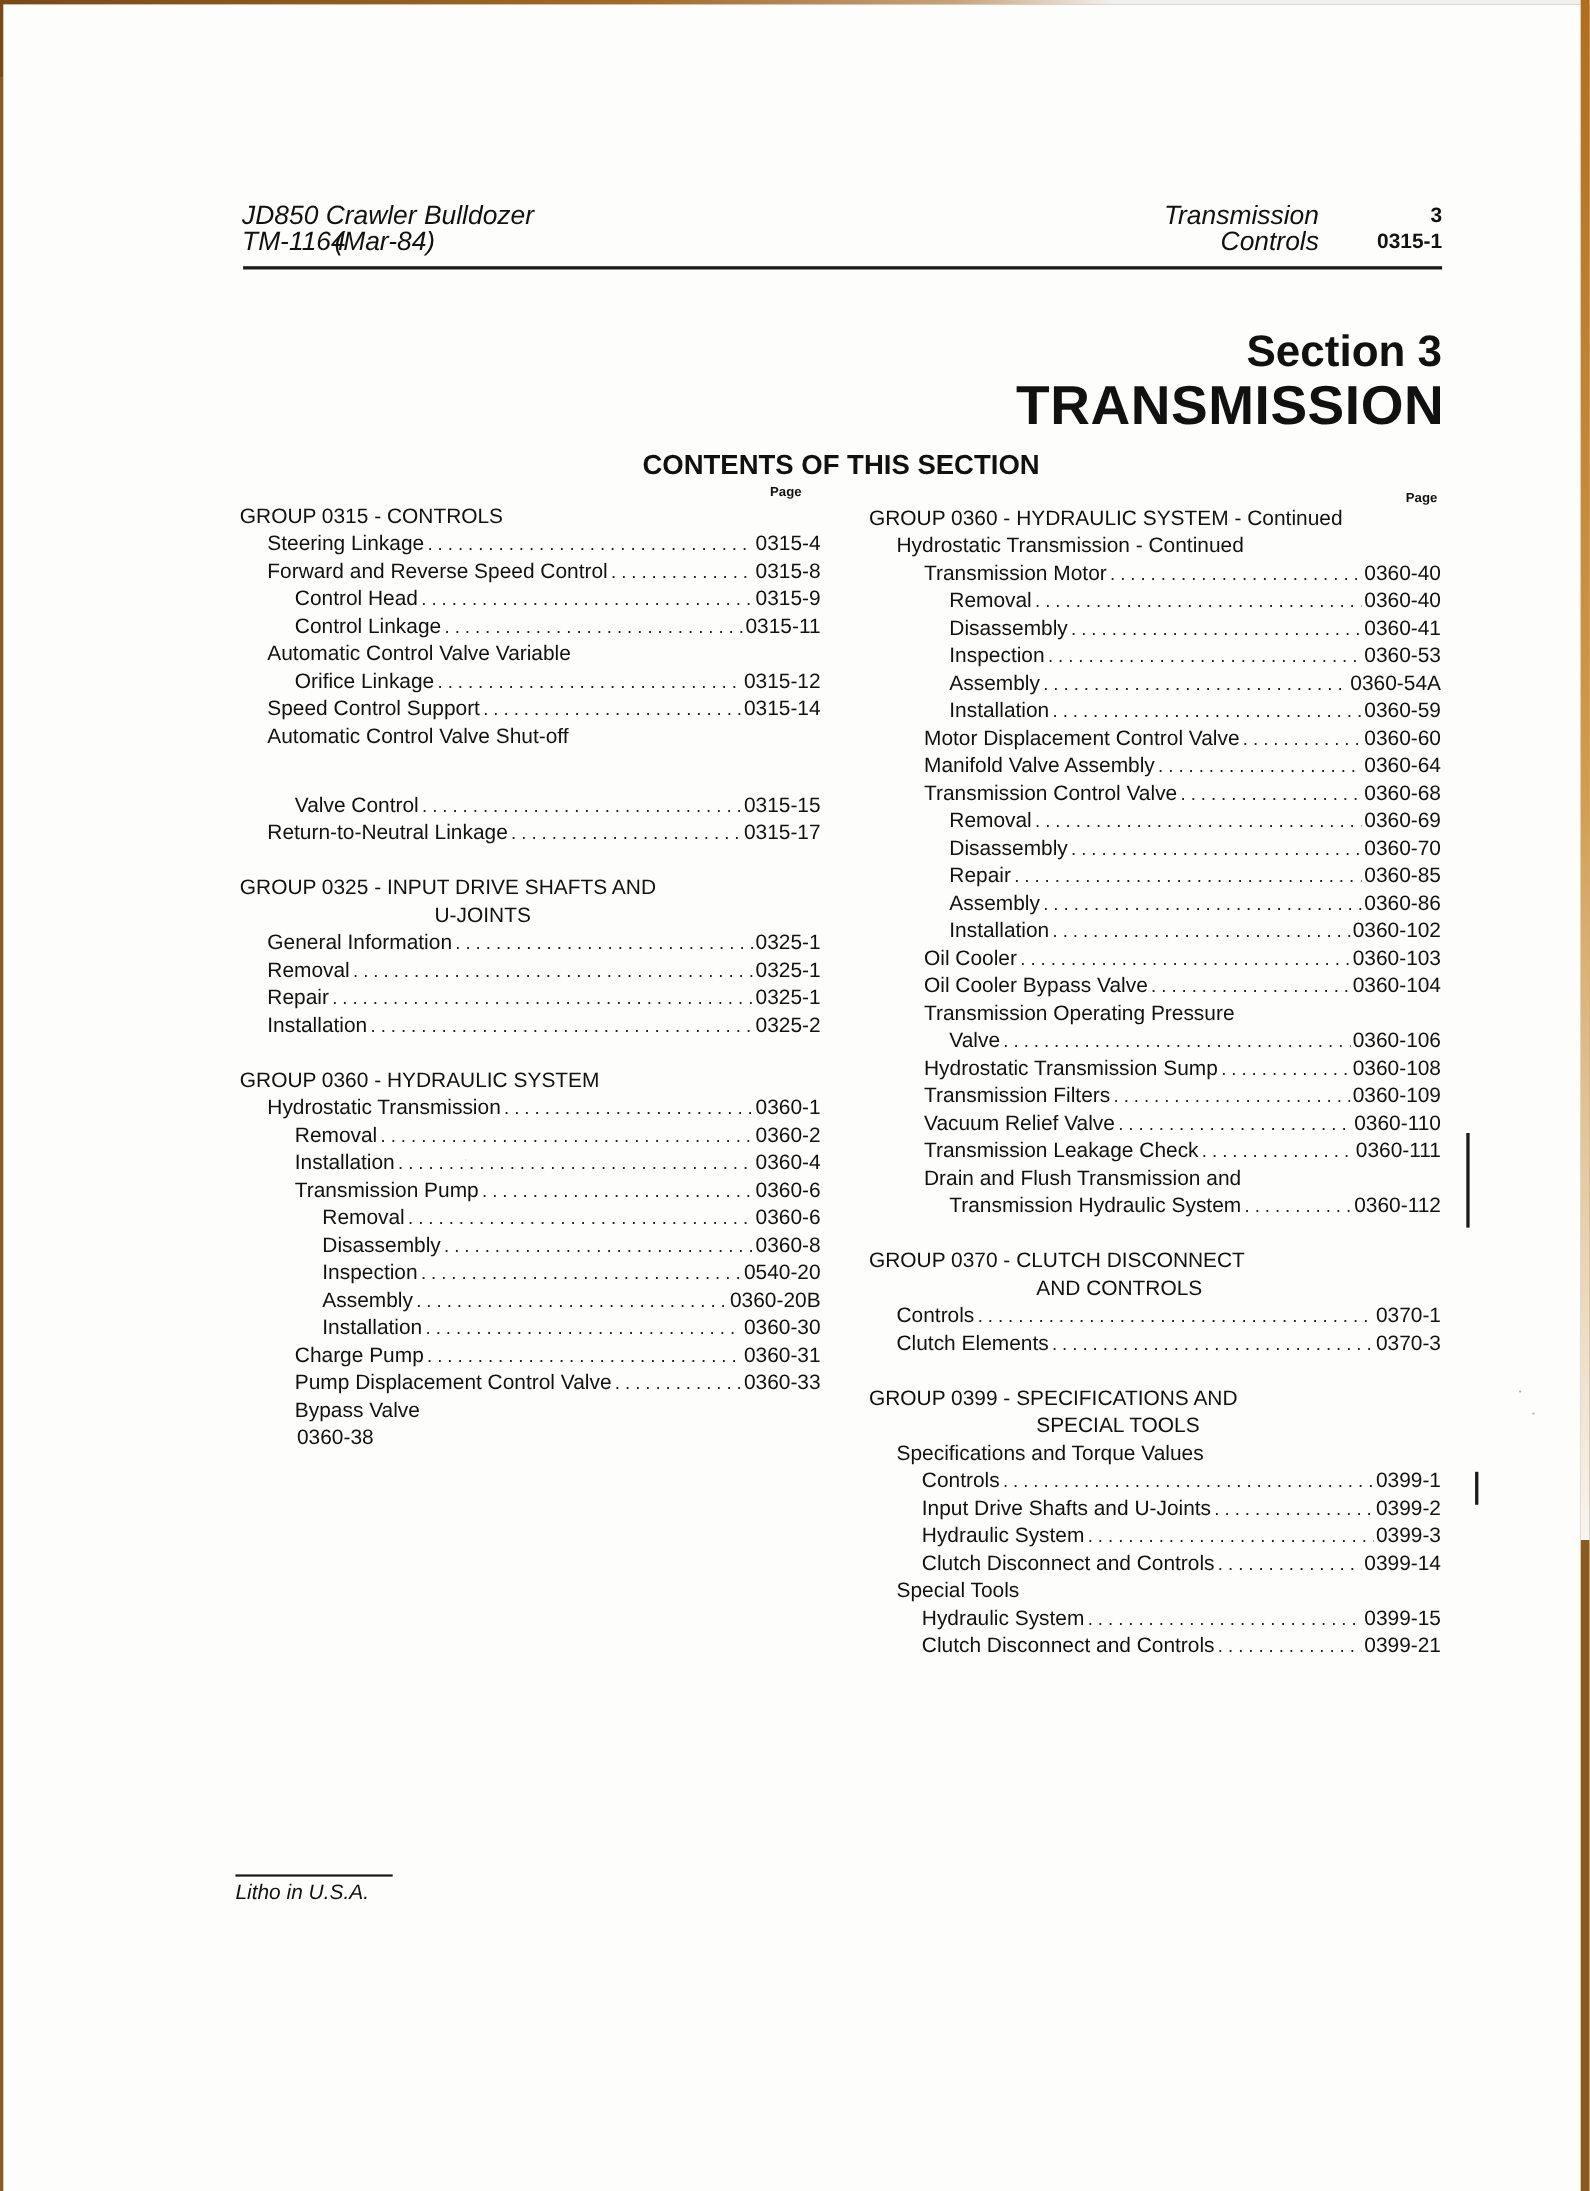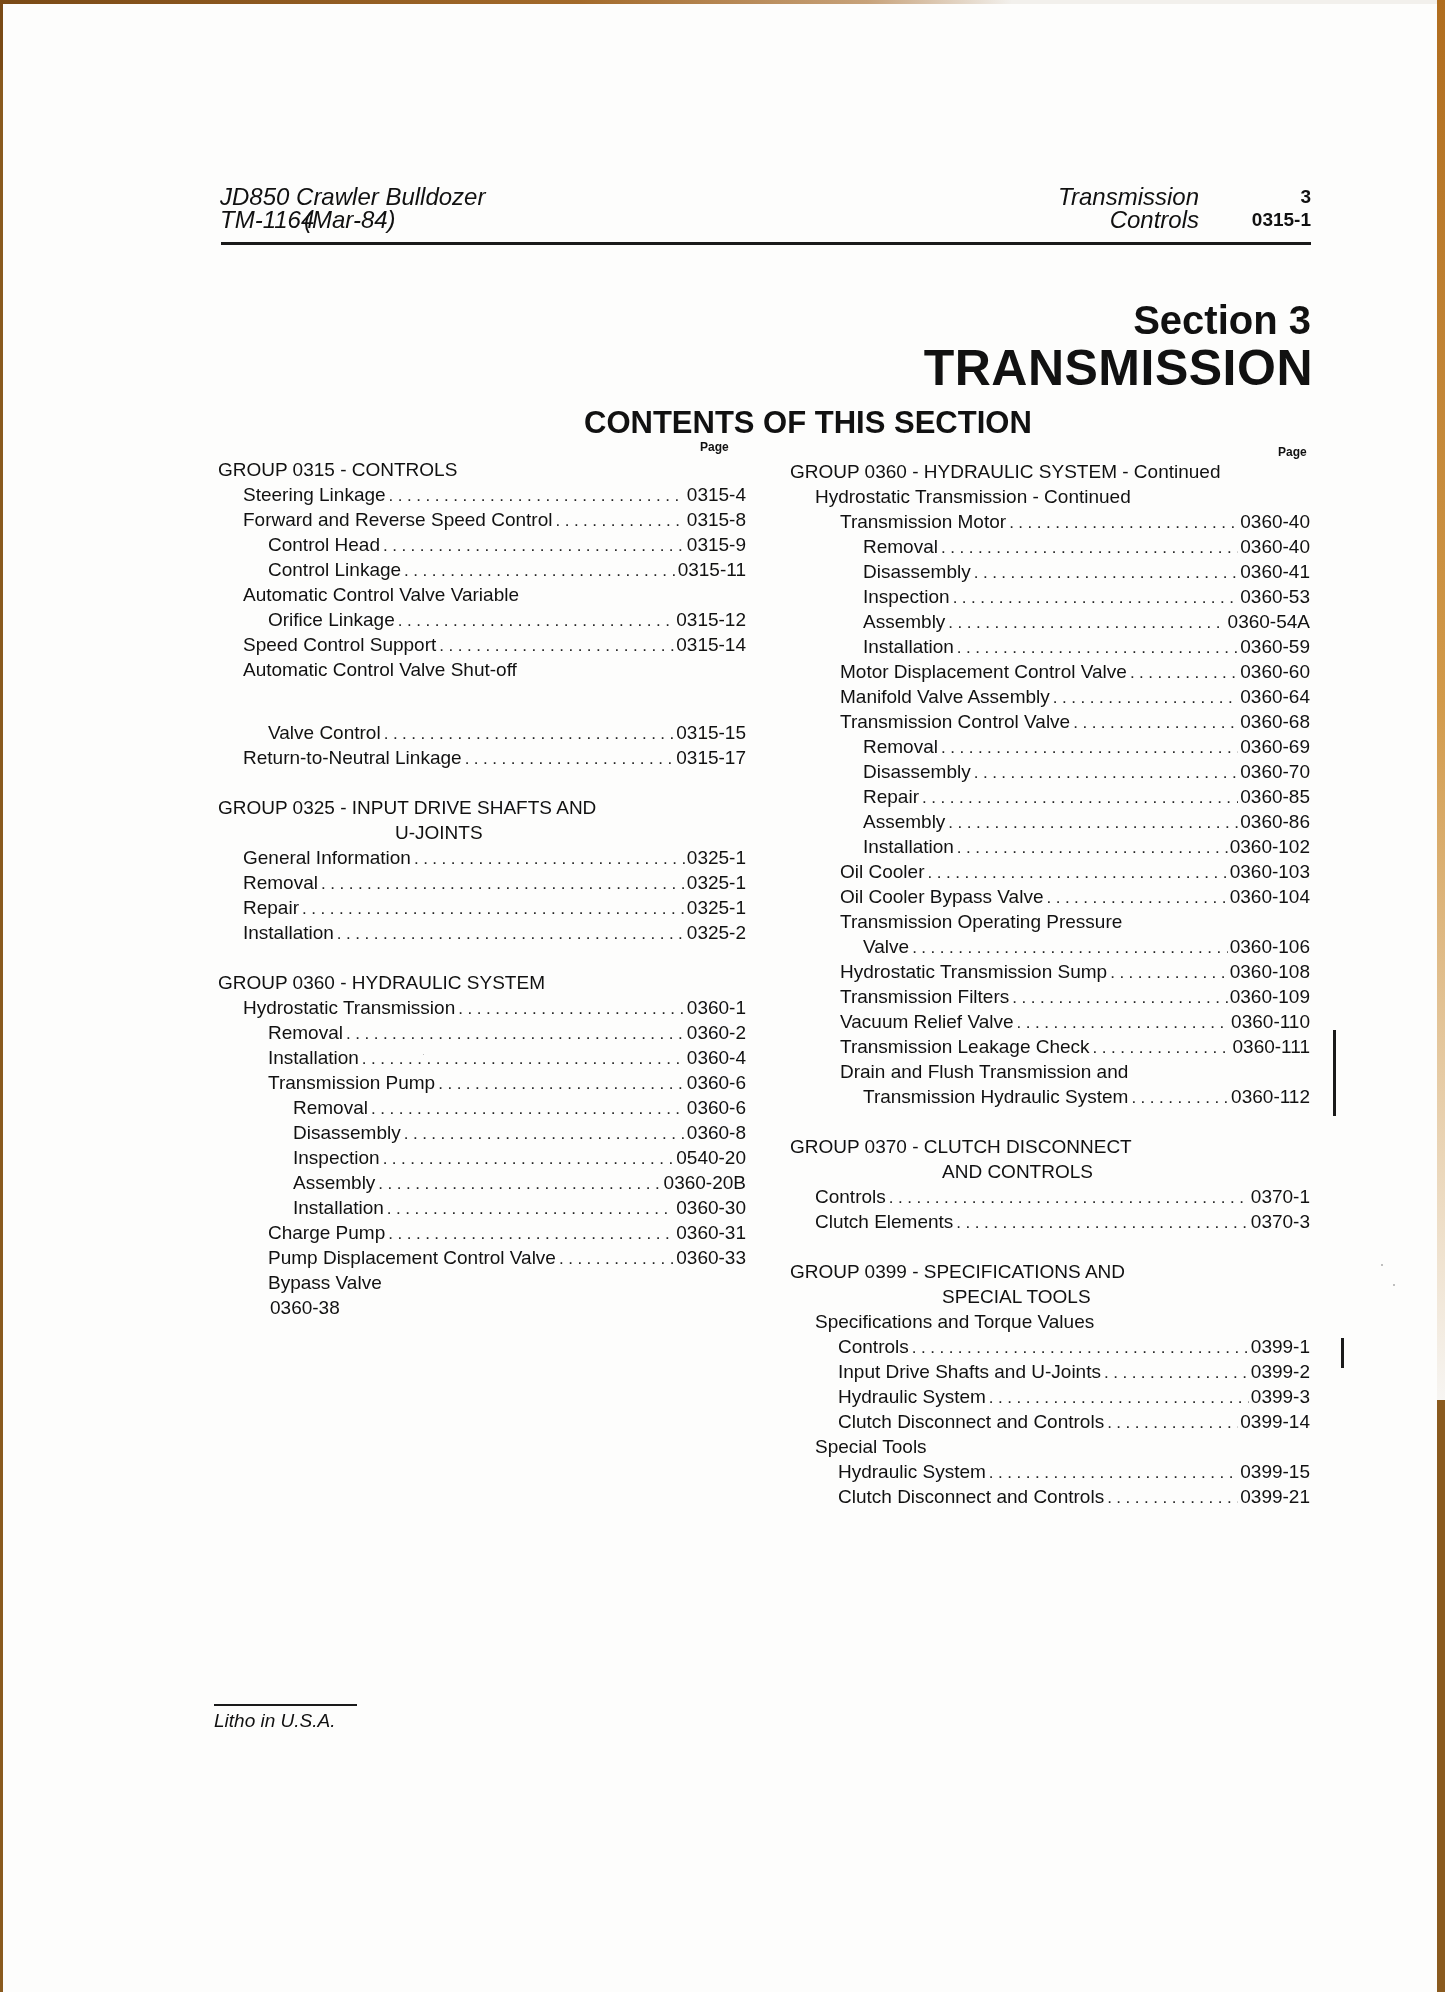--- a/index.html
+++ b/index.html
@@ -26,21 +26,21 @@
     background: #fdfdfc;
   }
   .abs { position: absolute; white-space: nowrap; }
 
   .hdr { font-style: italic; font-size: 24px; line-height: 22px; }
   .hdr-b { font-weight: bold; font-size: 19px; line-height: 22px; }
   .rule { position: absolute; height: 3px; background: #1a1a1a; }
 
   .section-num { font-weight: bold; font-size: 40px; line-height: 44px; text-align: right; }
   .section-title { font-weight: bold; font-size: 50px; line-height: 56px; text-align: right; letter-spacing: 0.5px; }
-  .contents-title { font-weight: bold; font-size: 31px; line-height: 28px; }
+  .contents-title { font-weight: bold; font-size: 25px; line-height: 28px; }
   .page-label { font-weight: bold; font-size: 12px; line-height: 14px; }
 
   .toc { position: absolute; font-size: 19px; line-height: 25px; }
   .toc .row { position: relative; height: 25px; display: flex; align-items: baseline; }
   .toc .row .txt { white-space: nowrap; background: #fdfdfc; padding-right: 3px; z-index: 1; }
   .toc .row .dots {
     flex: 1; overflow: hidden; white-space: nowrap; letter-spacing: 4.5px;
     font-size: 17px; color: #222; min-width: 10px;
   }
   .toc .row .pg { white-space: nowrap; text-align: right; z-index: 1; background: #fdfdfc; padding-left: 2px; }

